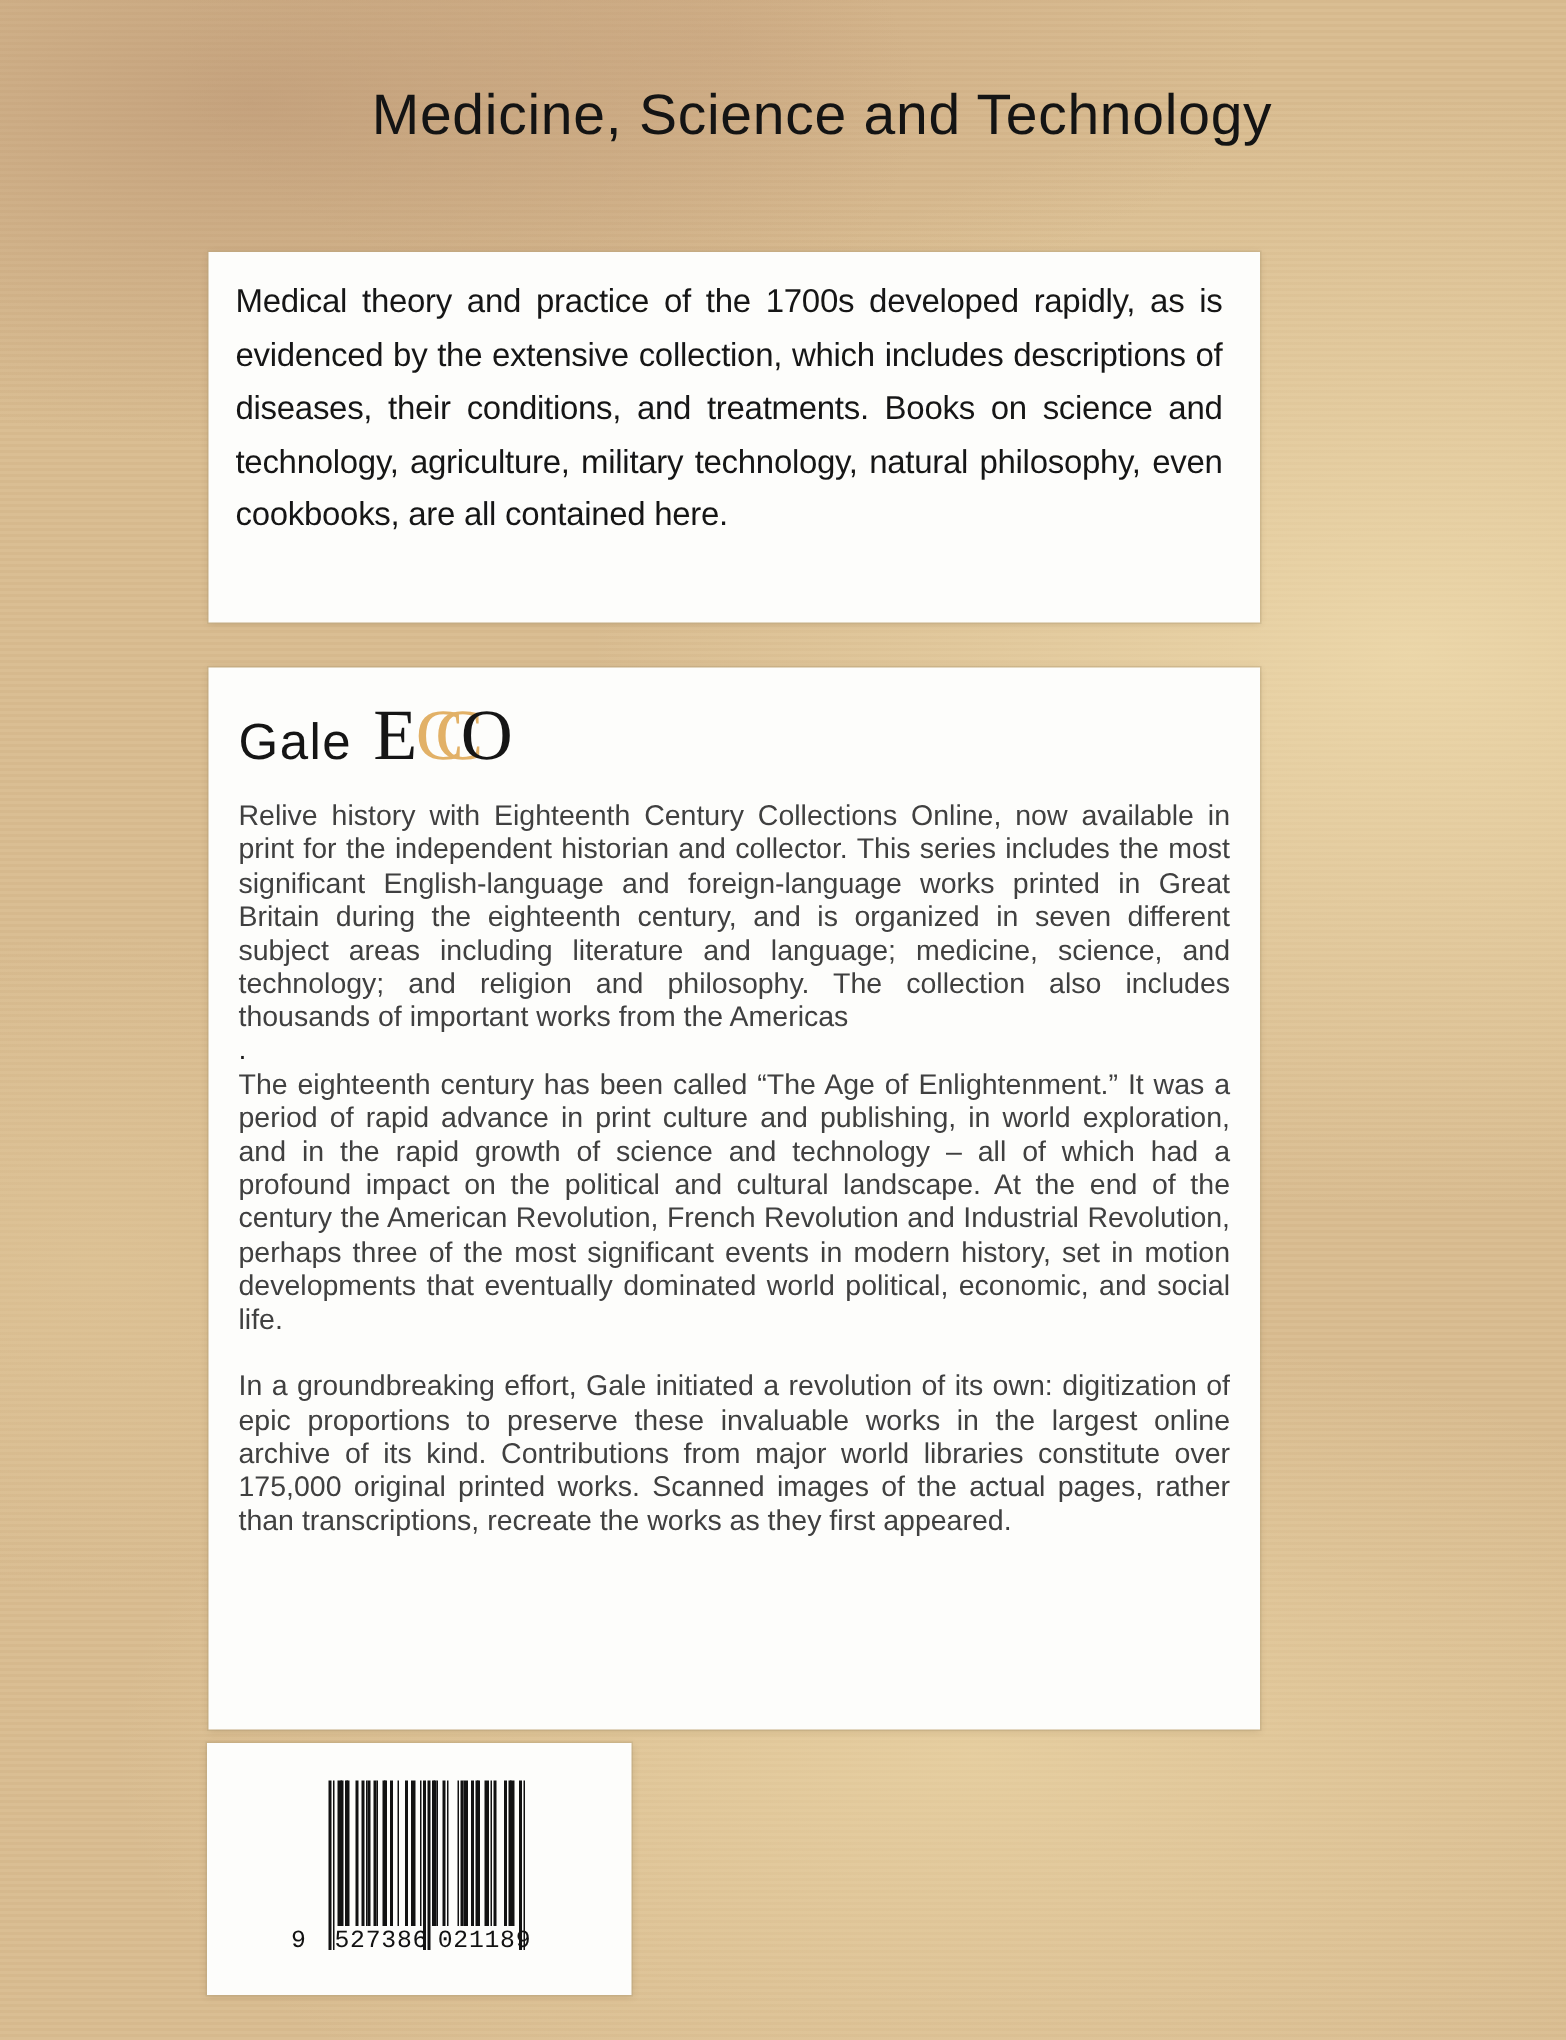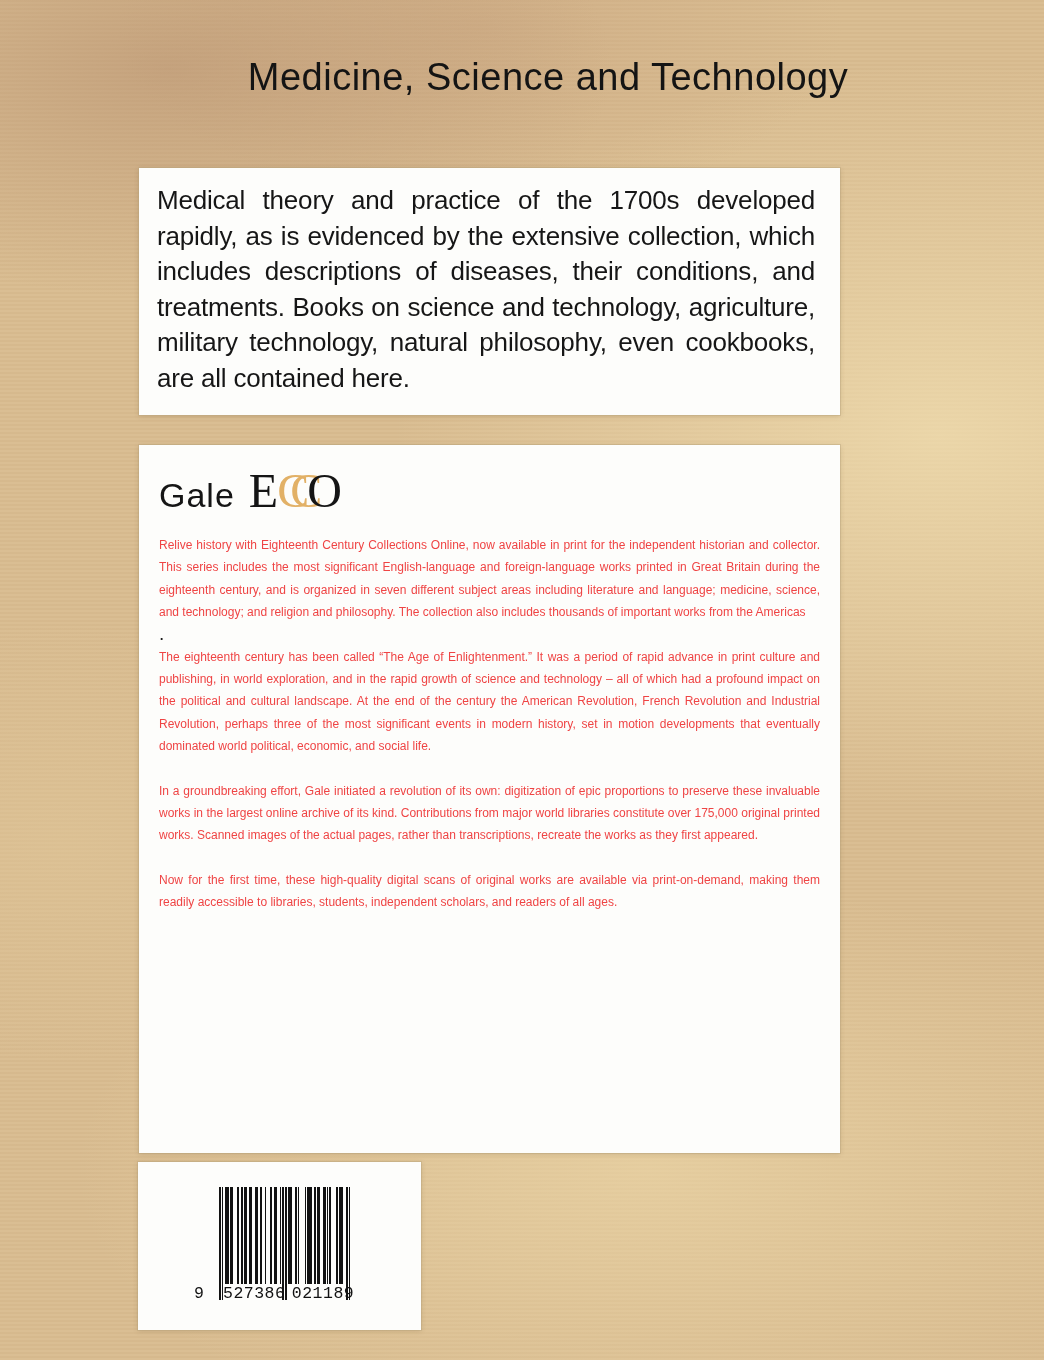--- a/index.html
+++ b/index.html
@@ -22,36 +22,36 @@
   
   .title{
     position:absolute;left:0;right:0;top:56px;text-align:center;
     transform:translateX(26px);
     font-size:38px;color:#141414;letter-spacing:.5px;
   }
   
   .summary-box{left:139px;top:168px;width:701px;height:247px;}
   .summary-box p{
     margin:0;padding:15px 25px 0 18px;
-    font-size:26px;line-height:35.5px;color:#161616;
+    font-size:22px;line-height:35.5px;color:#161616;
     text-align:justify;letter-spacing:-0.2px;
   }
   
   .publisher-box{left:139px;top:445px;width:701px;height:708px;box-sizing:border-box;padding:16px 20px 0 20px;}
   .logo{display:flex;align-items:baseline;margin:2px 0 16px 0;white-space:nowrap;}
   .logo-gale{font-size:34px;font-weight:500;color:#151515;letter-spacing:1px;}
   .logo-ecco{font-family:"Liberation Serif",serif;font-size:48px;color:#151515;margin-left:14px;}
   .logo-e{color:#151515;}
   .logo-c{font-family:"Liberation Serif",serif;}
   .logo-c1{margin-left:-1px;}
   .logo-c2{margin-left:-19px;}
   .logo-o{margin-left:-15px;color:#151515;}
   .logo-suffix{font-size:36px;font-weight:500;color:#1a1a1a;letter-spacing:3px;margin-left:14px;}
   .publisher-box p.para{
-    margin:0 0 22px 0;font-size:12px;line-height:22.4px;color:#ef4444;
+    margin:0 0 22px 0;font-size:19px;line-height:22.4px;color:#404040;
     text-align:justify;
   }
   .publisher-box p.para.p1{margin-bottom:0;}
   .orphan-period{font-size:19px;line-height:20px;color:#1c1c1c;margin:0 0 2px 0;}
   
   .barcode-box{left:138px;top:1162px;width:283px;height:168px;}
   .barcode{position:absolute;left:81px;top:25px;width:131px;height:115px;}
   .bars{position:absolute;left:0;top:0;width:131px;height:115px;}
   .bar{position:absolute;top:0;background:#121212;}
   .digits{position:absolute;top:97px;left:0;width:131px;height:18px;
@@ -71,21 +71,20 @@
 
 <section class="box publisher-box">
   <div class="logo">
     <span class="logo-gale">Gale</span>
     <span class="logo-ecco"><span class="logo-e">E</span><span class="logo-c logo-c1" style="color: rgb(226, 177, 103);">C</span><span class="logo-c logo-c2" style="color: rgb(226, 177, 103);">C</span><span class="logo-o">O</span></span>
   </div>
   <p class="para p1">Relive history with Eighteenth Century Collections Online, now available in print for the independent historian and collector. This series includes the most significant English-language and foreign-language works printed in Great Britain during the eighteenth century, and is organized in seven different subject areas including literature and language; medicine, science, and technology; and religion and philosophy. The collection also includes thousands of important works from the Americas</p>
   <div class="orphan-period">.</div>
   <p class="para">The eighteenth century has been called “The Age of Enlightenment.” It was a period of rapid advance in print culture and publishing, in world exploration, and in the rapid growth of science and technology – all of which had a profound impact on the political and cultural landscape. At the end of the century the American Revolution, French Revolution and Industrial Revolution, perhaps three of the most significant events in modern history, set in motion developments that eventually dominated world political, economic, and social life.</p>
   <p class="para">In a groundbreaking effort, Gale initiated a revolution of its own: digitization of epic proportions to preserve these invaluable works in the largest online archive of its kind. Contributions from major world libraries constitute over 175,000 original printed works. Scanned images of the actual pages, rather than transcriptions, recreate the works as they first appeared.</p>
-  <p class="para">Now for the first time, these high-quality digital scans of original works are available via print-on-demand, making them readily accessible to libraries, students, independent scholars, and readers of all ages.</p>
 </section>
 
 <section class="box barcode-box">
   <div class="barcode">
     <div class="bars" id="barcode-bars">
         <div class="bar" style="left: 0px; width: 1.63px; height: 113px;"></div>
         <div class="bar" style="left: 2.76px; width: 1.63px; height: 113px;"></div>
         <div class="bar" style="left: 5.52px; width: 1.63px; height: 97px;"></div>
         <div class="bar" style="left: 6.9px; width: 1.63px; height: 97px;"></div>
         <div class="bar" style="left: 8.28px; width: 1.63px; height: 97px;"></div>

